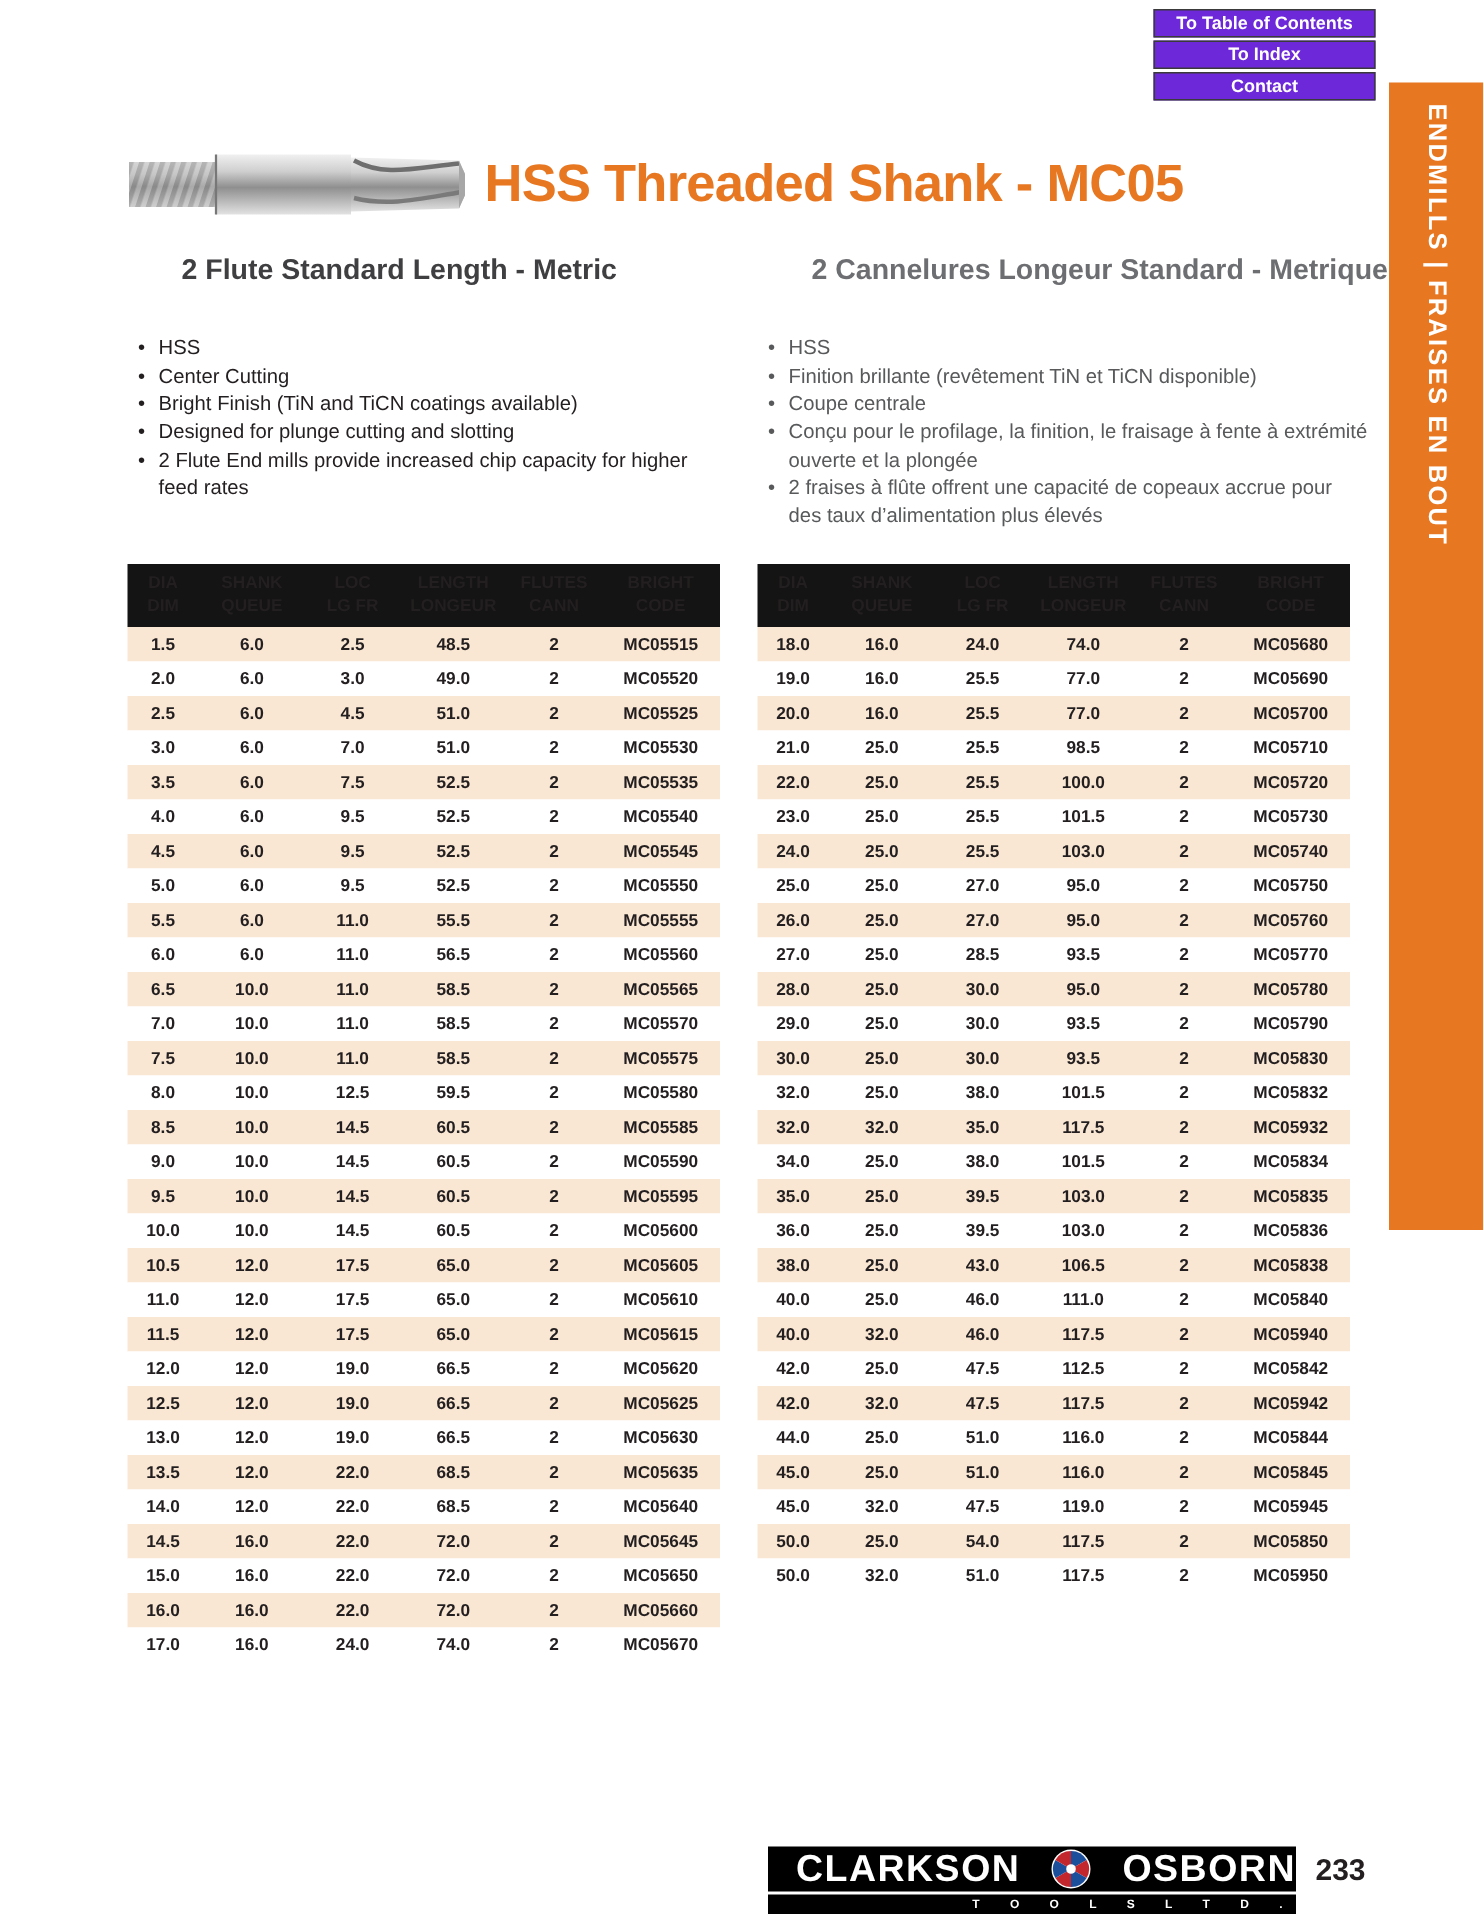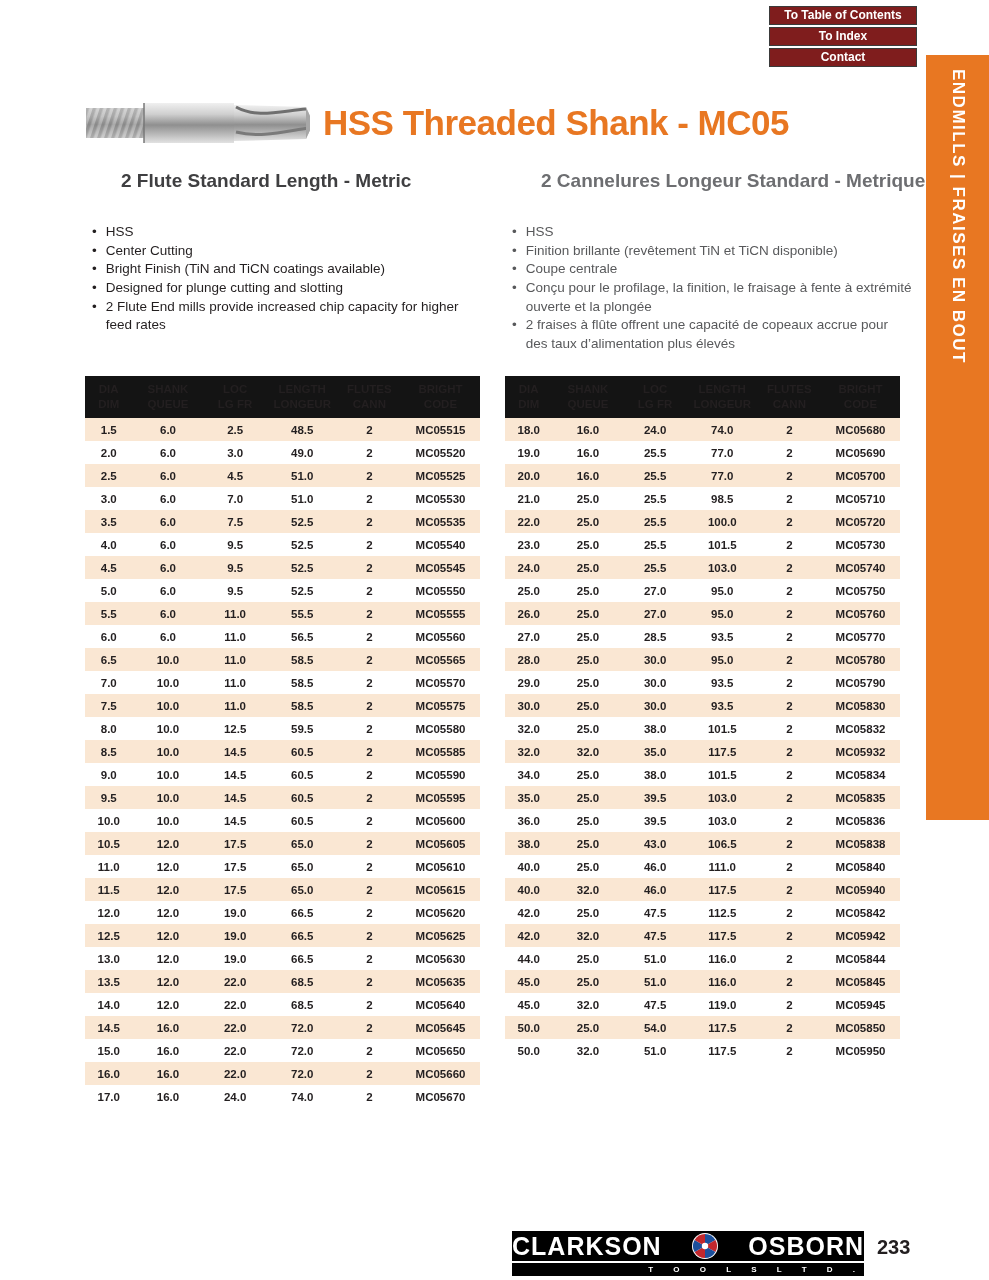--- a/index.html
+++ b/index.html
@@ -2,21 +2,21 @@
 <html><head>
 <meta charset="utf-8">
 <style>
   * { margin:0; padding:0; box-sizing:border-box; }
   html,body { background:#ffffff; }
   body { font-family:"Liberation Sans", sans-serif; }
   .page { position:relative; width:989px; height:1280px; background:#fff; overflow:hidden; }
 
   
   .nav { position:absolute; top:6px; right:72px; display:flex; flex-direction:column; gap:2px; }
-  .nav-btn { background:#7f1d1d; color:#fff; font-size:12px; font-weight:bold; text-align:center;
+  .nav-btn { background:#6d28d9; color:#fff; font-size:12px; font-weight:bold; text-align:center;
              width:148px; padding:1px 0 2px; border:1px solid #3a3a3a; cursor:pointer; line-height:14px; }
 
   
   .side-tab { position:absolute; top:55px; right:0; width:63px; height:765px; background:#E87722;
               display:flex; justify-content:center; }
   .side-tab-label { writing-mode:vertical-rl; color:#fff; font-weight:bold; font-size:17px;
                     letter-spacing:1.5px; padding-top:14px; white-space:nowrap; }
 
   
   .endmill { position:absolute; left:84px; top:92px; width:228px; height:62px; }
@@ -32,33 +32,33 @@
   .bullets-fr { left:505px; width:408px; color:#58595b; }
   .bullets li { display:flex; }
   .bullets li::before { content:"\2022"; margin:0 9px 0 7px; }
 
   
   .table { position:absolute; top:376px; width:395px; }
   .ltable { left:85px; }
   .rtable { left:505px; }
   .thead { display:flex; background:#141414; color:#fff; height:42px; align-items:center; }
   .thead .tcell { font-weight:bold; font-size:11.5px; line-height:1.3; }
-  .trow { display:flex; height:23px; align-items:center; background:#fff;justify-content:flex-end; }
+  .trow { display:flex; height:23px; align-items:center; background:#fff; }
   .trow.alt { background:#FAE7D3; }
   .tcell { text-align:center; font-size:11.5px; font-weight:bold; color:#231f20; }
   .tcell:nth-child(1){ width:12%; }
   .tcell:nth-child(2){ width:18%; }
   .tcell:nth-child(3){ width:16%; }
   .tcell:nth-child(4){ width:18%; }
   .tcell:nth-child(5){ width:16%; }
   .tcell:nth-child(6){ width:20%; }
 
   
   .logo { position:absolute; left:512px; top:1231px; width:352px; }
-  .logo-main { background:#000; color:#fff; display:flex; align-items:center; justify-content:space-between;
+  .logo-main { background:#000; color:#fff; display:flex; align-items:center; justify-content:flex-end;
                gap:18px; height:30px; font-size:25px; font-weight:bold; letter-spacing:1px; }
   .logo-emblem { width:28px; height:28px; margin:0 2px; }
   .logo-sub { background:#000; color:#fff; text-align:right; font-size:8px; letter-spacing:9px;
               height:13px; line-height:13px; margin-top:2px; font-weight:bold; }
   .page-num { position:absolute; left:877px; top:1236px; font-size:20px; font-weight:bold; color:#231f20; }
 </style>
 </head>
 <body>
 
 <div class="page">

